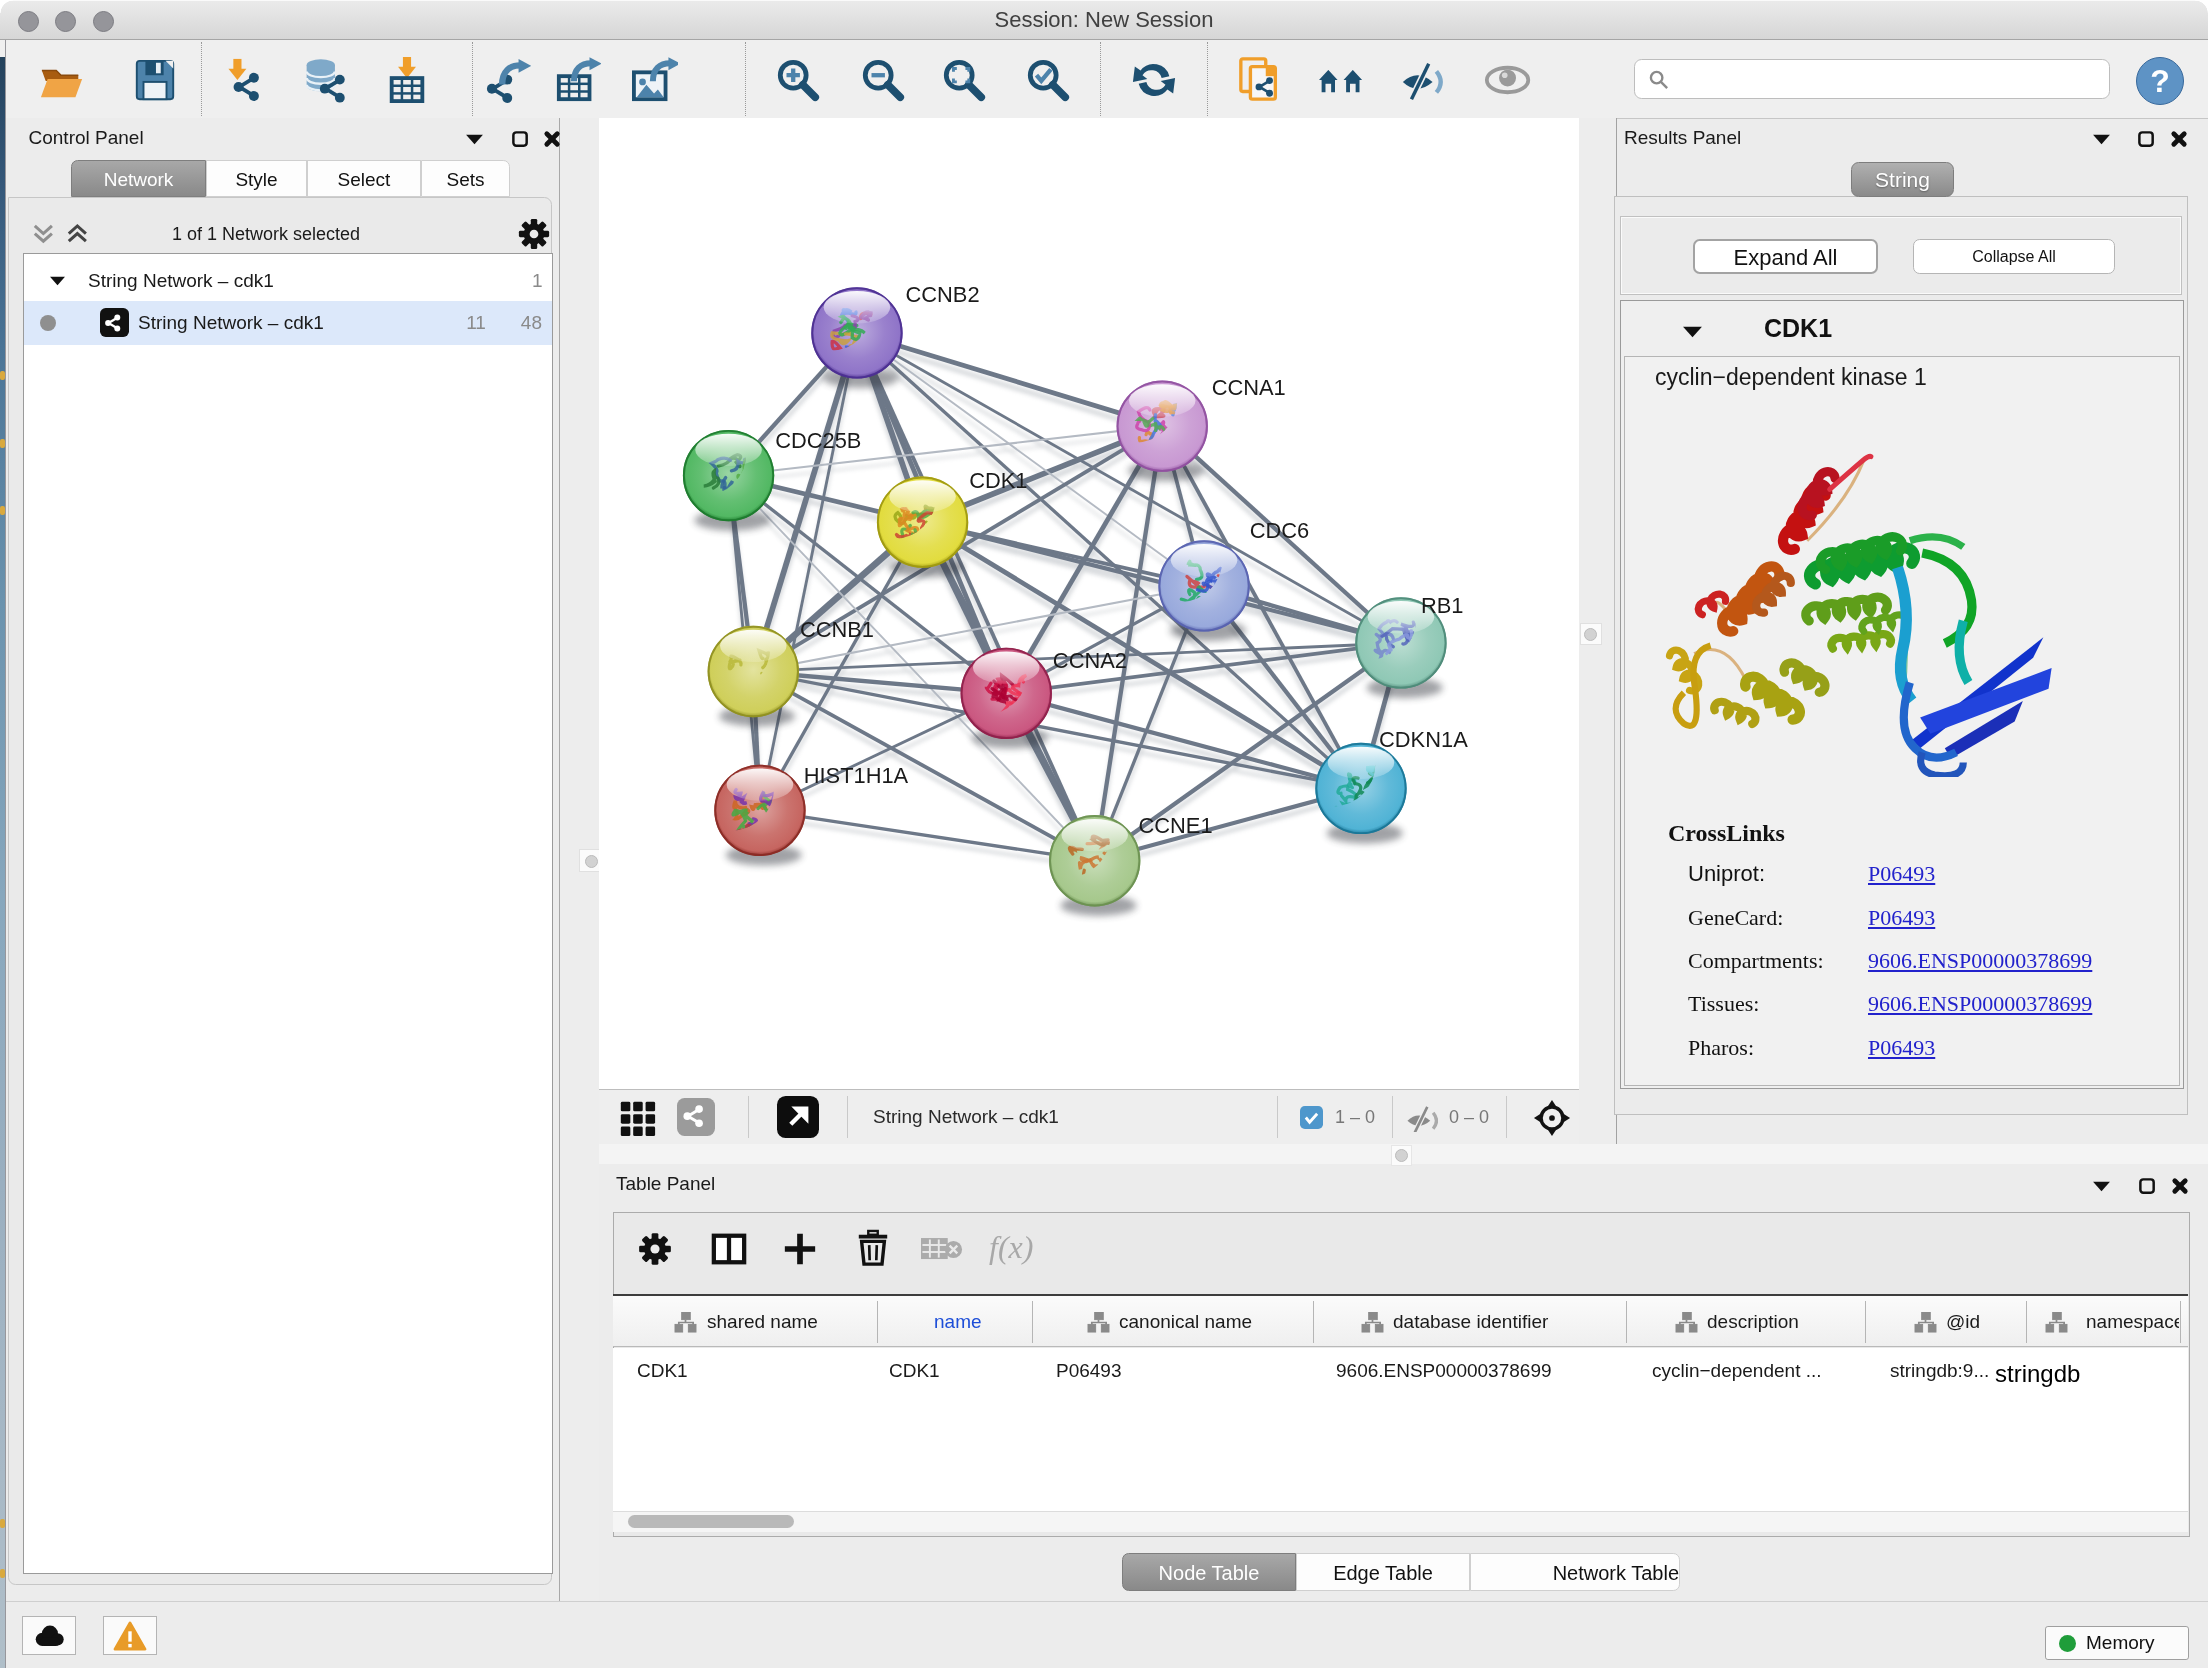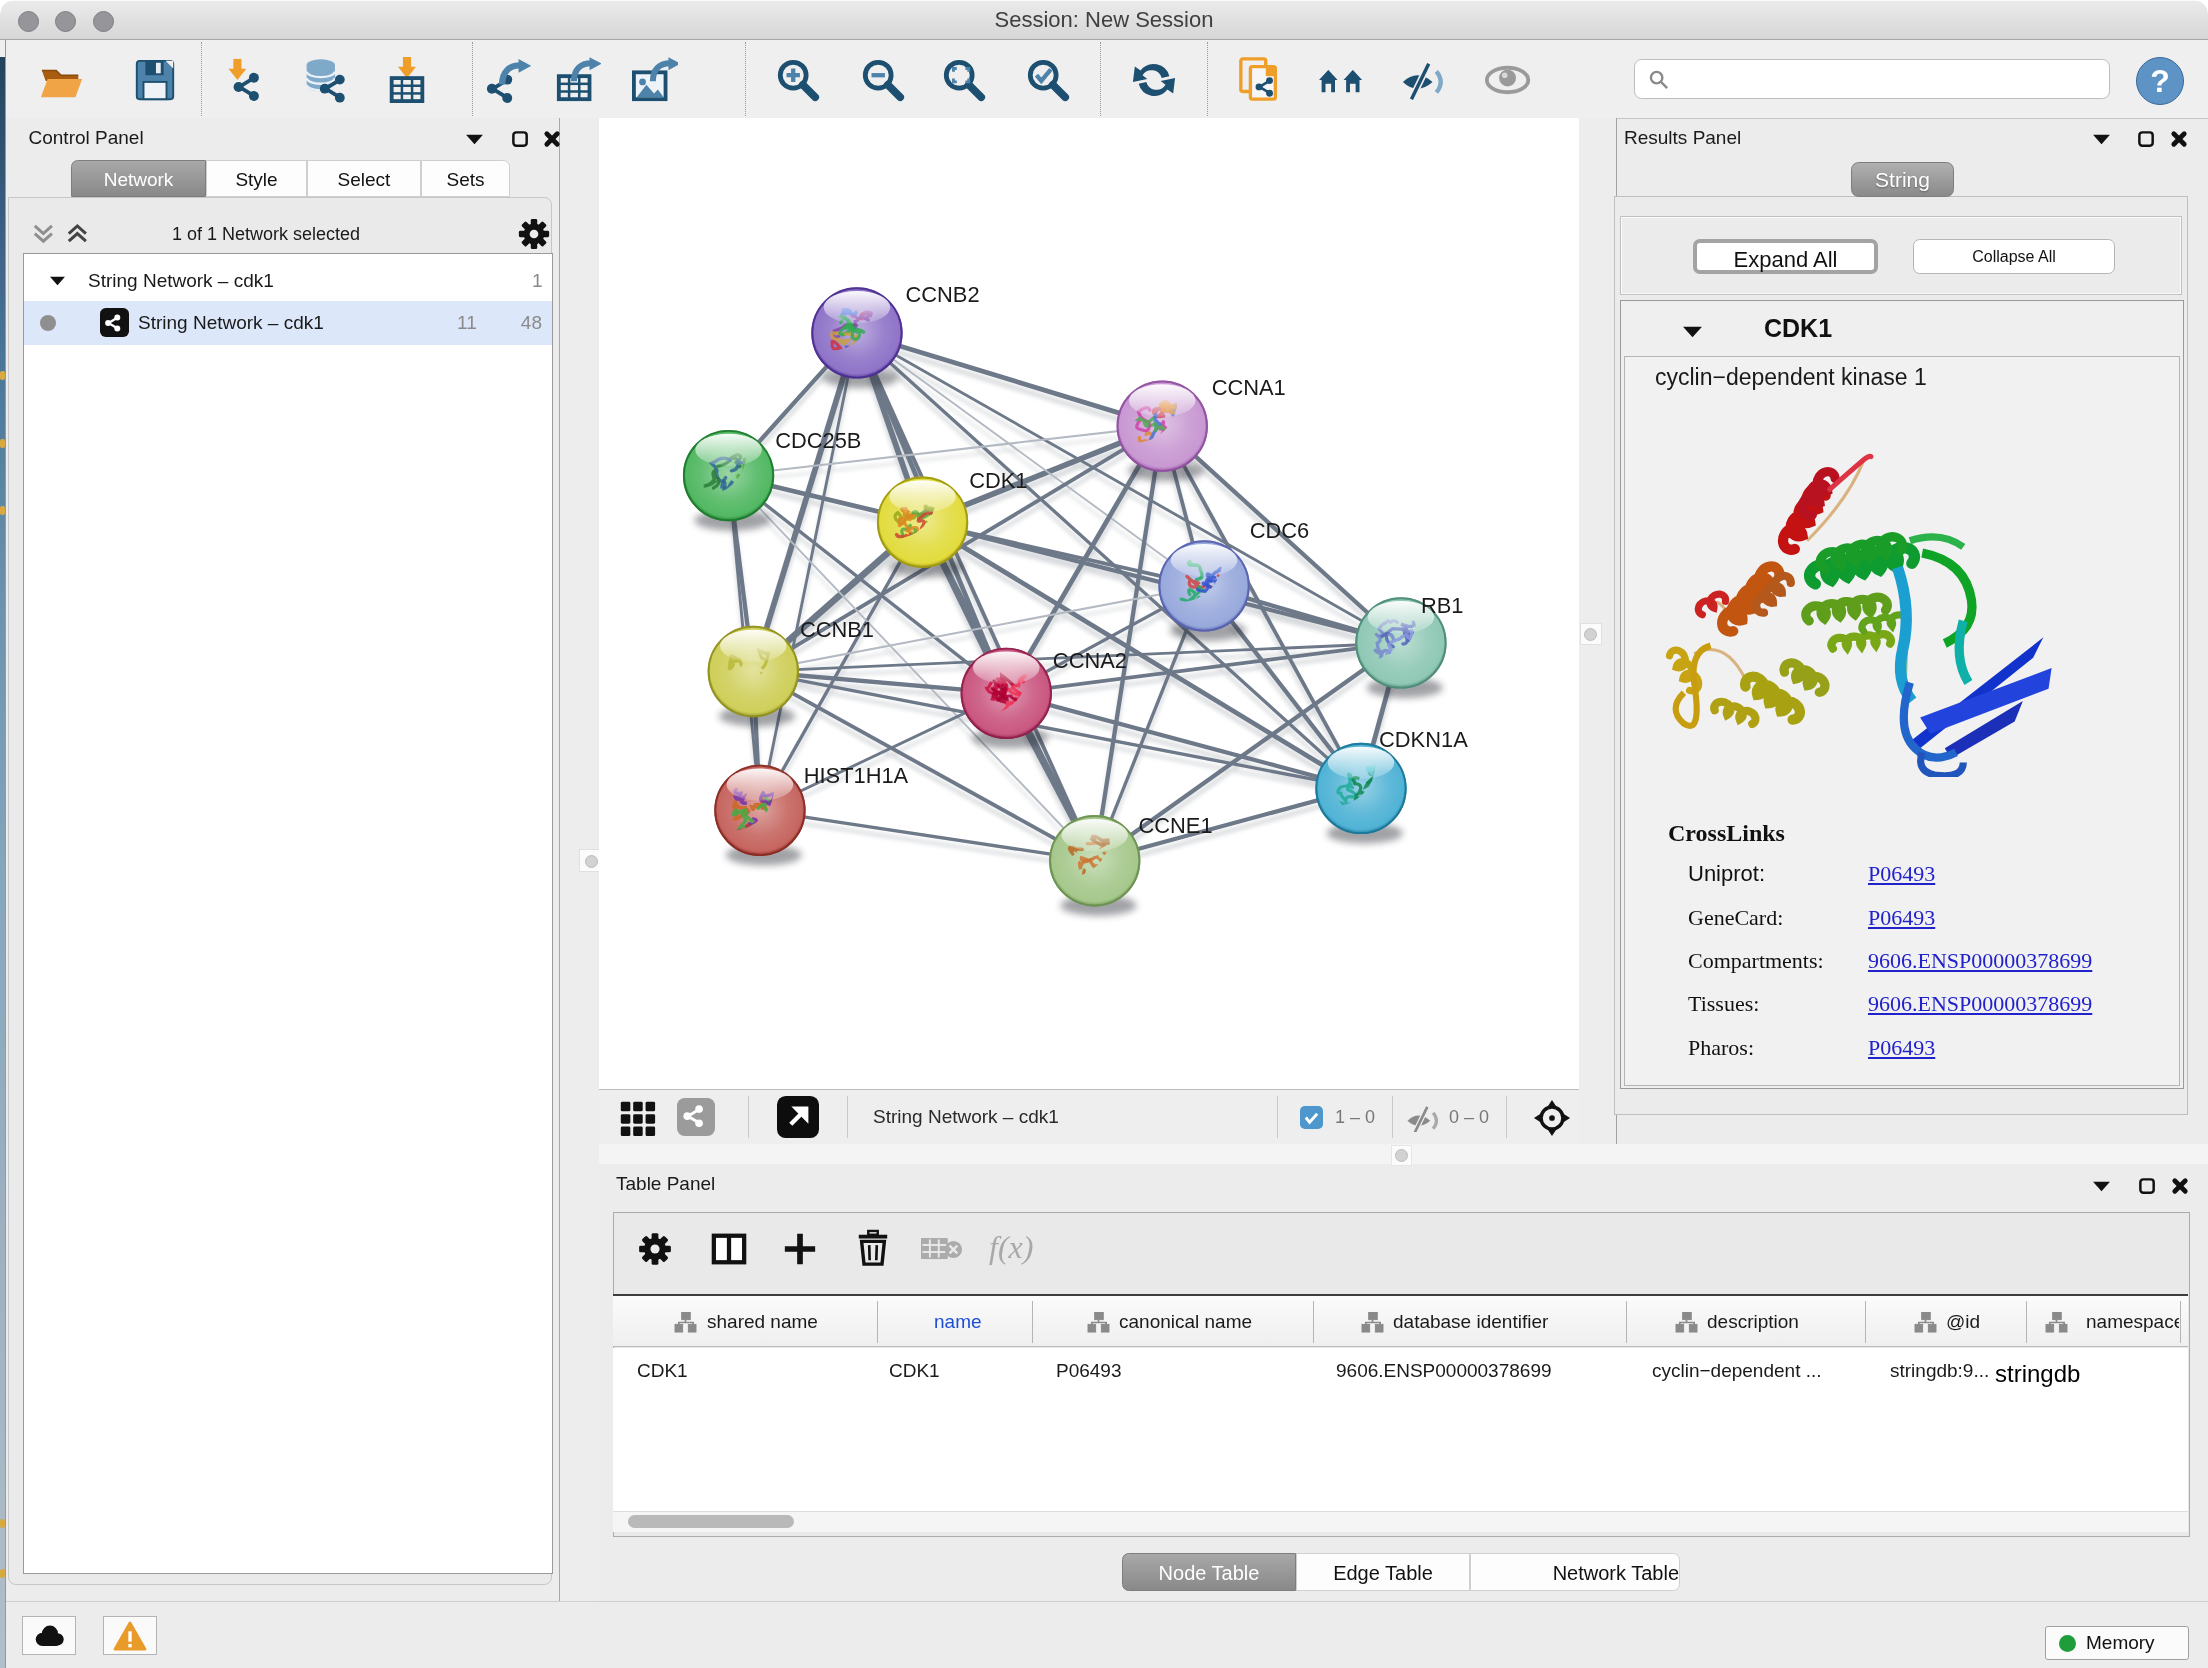--- a/index.html
+++ b/index.html
@@ -236,21 +236,21 @@
 <svg style="position:absolute;left:103px;top:311px" width="23" height="23" viewBox="0 0 24 24" xmlns="http://www.w3.org/2000/svg">
     <g transform="translate(1,1) scale(0.48)" stroke="#fff" fill="#fff">
       <line x1="10" y1="24" x2="28" y2="13" stroke-width="5"></line>
       <line x1="10" y1="24" x2="28" y2="35" stroke-width="5"></line>
       <circle cx="9" cy="24" r="6.5" stroke="none"></circle>
       <circle cx="29" cy="12" r="6.5" stroke="none"></circle>
       <circle cx="29" cy="36" r="6.5" stroke="none"></circle>
     </g>
   </svg>
 <div class="abs" style="left:138px;top:312px;font-size:19px;color:#1a1a1a">String Network – cdk1</div>
-<div class="abs" style="left:457px;top:312px;width:38px;text-align:left;font-size:19px;color:#8a8a8a">11</div>
+<div class="abs" style="left:457px;top:312px;width:38px;text-align:center;font-size:19px;color:#8a8a8a">11</div>
 <div class="abs" style="left:504px;top:312px;width:38px;text-align:right;font-size:19px;color:#8a8a8a">48</div>
 <div class="abs" style="left:560px;top:118px;width:39px;height:1484px;background:#ededed"></div>
 <div class="abs" style="left:579px;top:849px;width:21px;height:21px;background:#fbfbfb;border:1px solid #e0e0e0"></div>
 <div class="abs" style="left:585px;top:855px;width:11.4px;height:11.4px;border-radius:50%;background:#d2d2d2;border:1px solid #bbb"></div>
 <div class="abs" style="left:599px;top:118px;width:980px;height:971px;background:#fff"></div>
 <div class="abs" style="left:599px;top:118px;width:980px;height:971px">
     <svg width="980" height="971" viewBox="0 0 1030 1021" style="position:absolute;left:0;top:0" xmlns="http://www.w3.org/2000/svg">
       <defs>
         <filter id="nblur" x="-60%" y="-60%" width="220%" height="220%">
           <feGaussianBlur stdDeviation="4"></feGaussianBlur>
@@ -725,21 +725,21 @@
   </svg>
 <svg style="position:absolute;left:2170px;top:130px" width="19" height="19" viewBox="0 0 20 20" xmlns="http://www.w3.org/2000/svg">
     <g stroke="#111" stroke-width="5" stroke-linecap="round">
       <line x1="4" y1="4" x2="15" y2="15"></line>
       <line x1="15" y1="4" x2="4" y2="15"></line>
     </g>
   </svg>
 <div class="abs" style="left:1614px;top:196px;width:574px;height:919px;background:#ebebeb;border:1px solid #bfbfbf;box-sizing:border-box"></div>
 <div class="abs" style="left:1851px;top:162px;width:103px;height:35px;border-radius:7.6px;background:linear-gradient(#b0b0b0,#8a8a8a);border:1px solid #7d7d7d;box-sizing:border-box;color:#fff;font-size:21px;text-align:center;line-height:33px;text-shadow:0 1px 1.9px rgba(0,0,0,0.35)">String</div>
 <div class="abs" style="left:1620px;top:216px;width:562px;height:79px;background:#ebebeb;border:1px solid #c0c0c0;box-shadow:inset 0 0 0 1px #fafafa;box-sizing:border-box"></div>
-<div class="abs" style="left:1693px;top:239px;width:185px;height:35px;background:#fff;border:4px solid #a3a3a3;border-radius:6.7px;box-sizing:border-box;font-size:22px;font-weight:500;color:#111;text-align:center;line-height:33px">Expand All</div>
+<div class="abs" style="left:1693px;top:239px;width:185px;height:35px;background:#fff;border:2px solid #a3a3a3;border-radius:6.7px;box-sizing:border-box;font-size:22px;font-weight:500;color:#111;text-align:center;line-height:33px">Expand All</div>
 <div class="abs" style="left:1913px;top:239px;width:202px;height:35px;background:#fff;border:1px solid #b5b5b5;border-radius:6.7px;box-sizing:border-box;font-size:16px;font-weight:500;color:#111;text-align:center;line-height:33px">Collapse All</div>
 <div class="abs" style="left:1620px;top:300px;width:564px;height:789px;background:#efefef;border:1px solid #9a9a9a;box-sizing:border-box"></div>
 <svg style="position:absolute;left:1681px;top:323px" width="23" height="17" viewBox="0 0 24 18" xmlns="http://www.w3.org/2000/svg">
     <path d="M2,4 L22,4 L12,15 Z" fill="#111"></path>
   </svg>
 <div class="abs" style="left:1764px;top:314px;font-size:25px;font-weight:700;color:#111">CDK1</div>
 <div class="abs" style="left:1624px;top:356px;width:556px;height:730px;background:#f1f1f1;border:1px solid #b5b5b5;box-sizing:border-box"></div>
 <div class="abs" style="left:1655px;top:364px;font-size:23px;color:#1a1a1a">cyclin−dependent kinase 1</div>
 <div class="abs" style="left:1653px;top:438px"><svg width="411" height="339" viewBox="0 0 400 330" xmlns="http://www.w3.org/2000/svg">
       <path d="M150,100 Q190,60 205,22 M80,180 Q60,150 60,165 M40,210 Q70,195 90,235" fill="none" stroke="#cc8833" stroke-width="3" opacity="0.6"></path>

